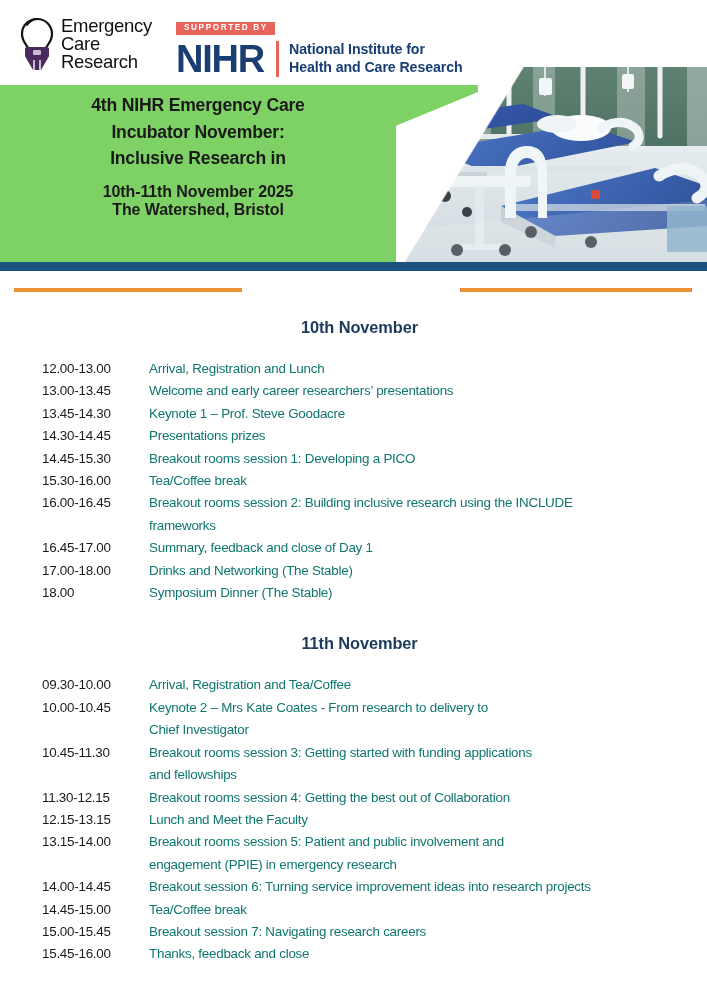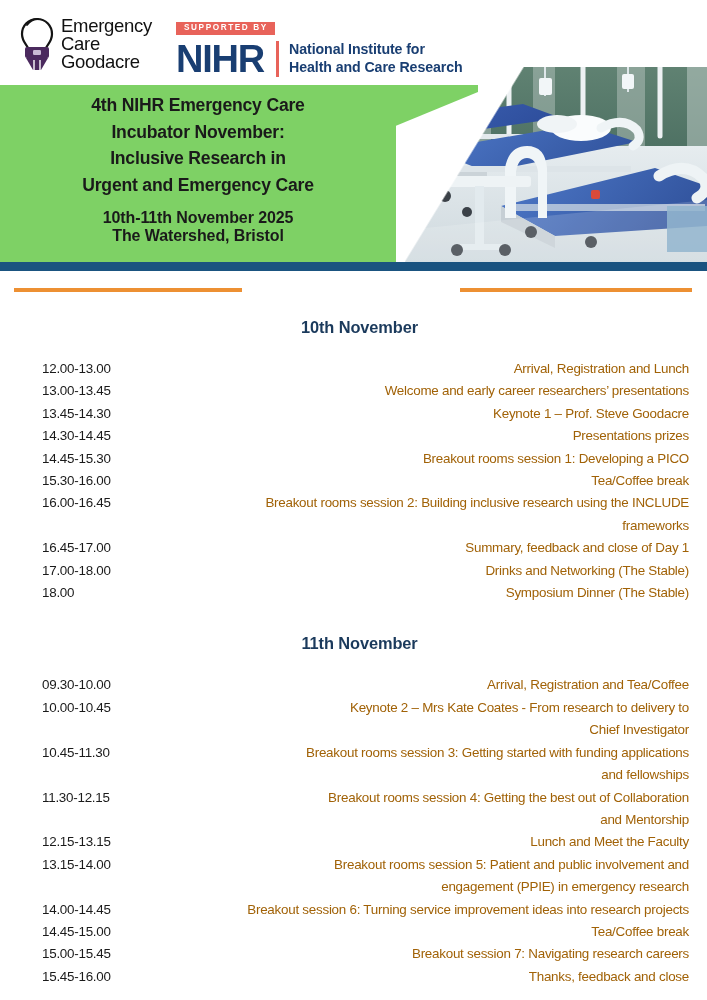--- a/index.html
+++ b/index.html
@@ -211,24 +211,23 @@
     font-size: 13.4px;
     color: #1a1a1a;
     line-height: 22.4px;
     letter-spacing: -0.25px;
     white-space: nowrap;
   }
   .row-desc {
     flex: 1 1 auto;
     font-family: "Liberation Sans", sans-serif;
     font-size: 13.4px;
-    color: #a16207;
+    color: #0f766e;
     line-height: 22.4px;
     letter-spacing: -0.25px;
-    text-align: right;
   }
   .row-desc .cont { display: block; }
   .day2-wrap { margin-top: 28px; }
 </style>
 </head>
 <body>
 
 <div class="hero-photo">
   <svg class="ward-scene" viewBox="0 0 302 262" preserveAspectRatio="xMidYMid slice">
     <defs>
@@ -340,21 +339,20 @@
 <div class="photo-mask"></div>
 
 <div class="green-banner"></div>
 <div class="green-banner-solid"></div>
 
 <div class="banner-text">
   <div class="banner-title">
     <div>4th NIHR Emergency Care</div>
     <div>Incubator November:</div>
     <div>Inclusive Research in</div>
-    <div>Urgent and Emergency Care</div>
   </div>
   <div class="banner-sub">
     <div>10th-11th November 2025</div>
     <div>The Watershed, Bristol</div>
   </div>
 </div>
 
 <div class="header-strip">
 
   <div class="eci-logo">
@@ -363,21 +361,21 @@
       <path d="M11 9 q4 -6 11 -6" fill="none" stroke="#141414" stroke-width="1.8" stroke-linecap="round"></path>
       <rect x="9" y="31" width="24" height="11" rx="2" fill="#4B2A5E"></rect>
       <rect x="17" y="34" width="8" height="5" rx="1.2" fill="#C9BBD4"></rect>
       <path d="M10 42 l7 12 l8 0 l7 -12 Z" fill="#4B2A5E"></path>
       <path d="M18 44 l0 10" stroke="#ffffff" stroke-width="1.4"></path>
       <path d="M24 44 l0 10" stroke="#ffffff" stroke-width="1.4"></path>
     </svg>
     <div class="eci-words">
       <div>Emergency</div>
       <div>Care</div>
-      <div>Goodacre</div>
+      <div>Research</div>
     </div>
   </div>
 
   <div class="nihr-logo">
     <span class="nihr-supported">SUPPORTED BY</span>
     <div class="nihr-row">
       <div class="nihr-acronym">NIHR</div>
       <div class="nihr-divider"></div>
       <div class="nihr-full">
         <div>National Institute for</div>
@@ -464,21 +462,20 @@
         <div class="row-time">10.45-11.30</div>
         <div class="row-desc">
           <span>Breakout rooms session 3: Getting started with funding applications</span>
           <span class="cont">and fellowships</span>
         </div>
       </div>
       <div class="row">
         <div class="row-time">11.30-12.15</div>
         <div class="row-desc">
           <span>Breakout rooms session 4: Getting the best out of Collaboration</span>
-          <span class="cont">and Mentorship</span>
         </div>
       </div>
       <div class="row">
         <div class="row-time">12.15-13.15</div>
         <div class="row-desc">Lunch and Meet the Faculty</div>
       </div>
       <div class="row">
         <div class="row-time">13.15-14.00</div>
         <div class="row-desc">
           <span>Breakout rooms session 5: Patient and public involvement and</span>

